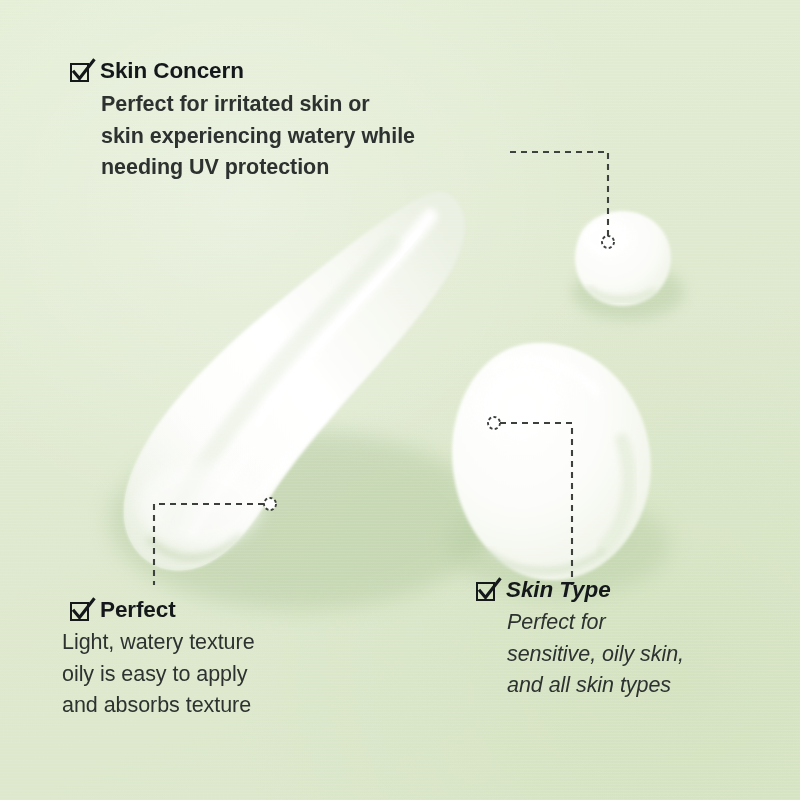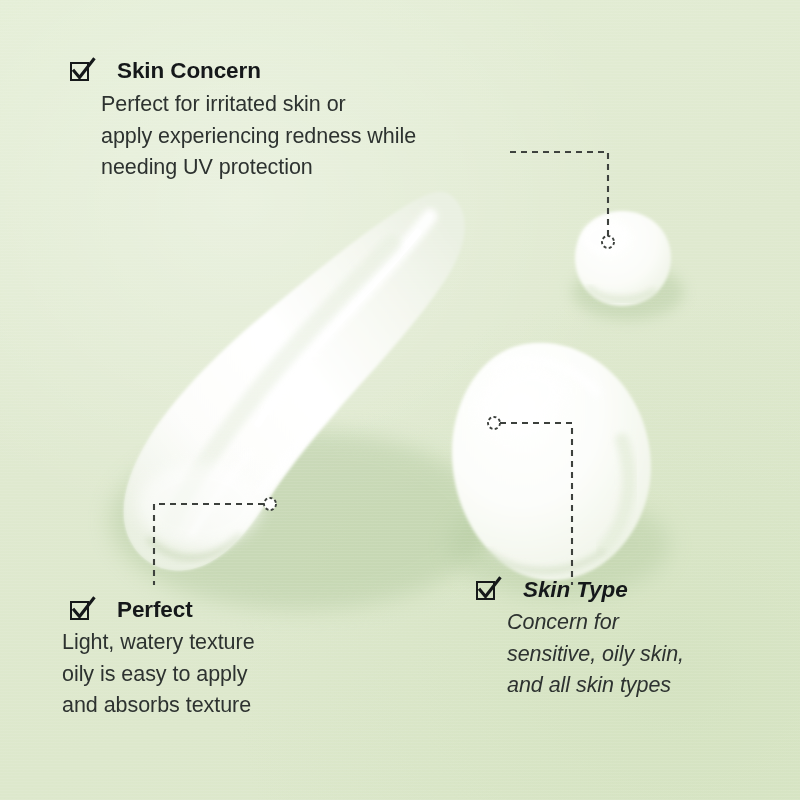--- a/index.html
+++ b/index.html
@@ -19,35 +19,35 @@
   #grain{
     position:absolute;inset:0;pointer-events:none;opacity:.45;
     background-image:
       repeating-linear-gradient(0deg, rgba(255,255,255,.16) 0 1px, rgba(0,0,0,0) 1px 3px),
       repeating-linear-gradient(90deg, rgba(120,140,100,.07) 0 1px, rgba(0,0,0,0) 1px 3px);
     mix-blend-mode:overlay;
   }
   #art{position:absolute;inset:0;}
   
   .block{position:absolute;}
-  .head-row{display:flex;align-items:center;gap:26px;padding-left:8px;}
+  .head-row{display:flex;align-items:flex-end;gap:9px;padding-left:8px;}
   .chk{position:relative;width:21px;height:21px;flex:0 0 auto;margin-top:3px;}
   .chk .bx{position:absolute;left:0;top:0;width:19px;height:19px;border:2px solid #16191a;box-sizing:border-box;background:transparent;}
   .chk svg{position:absolute;left:1px;top:-4px;overflow:visible;}
   .head{
     font-size:22.5px;font-weight:bold;color:#15181a;
     letter-spacing:-0.1px;line-height:26px;white-space:nowrap;
   }
   .body-txt{
     margin-top:4px;
     font-size:21.5px;font-weight:normal;color:#2d3230;
     line-height:31.5px;letter-spacing:-0.05px;white-space:nowrap;
   }
   #blk-concern{left:62px;top:58px;}
-  #blk-concern .body-txt{margin-left:39px;margin-top:5px;}
+  #blk-concern .body-txt{margin-left:39px;margin-top:5px;font-weight:bold;}
   #blk-texture{left:62px;top:597px;}
   #blk-texture .body-txt{}
   #blk-type{left:468px;top:577px;font-style:italic;}
   #blk-type .body-txt{margin-left:39px;}
 </style>
 </head>
 <body>
 
 <div id="stage">
 
@@ -177,21 +177,21 @@
       <span class="chk">
         <span class="bx"></span>
         <svg width="26" height="28" viewBox="0 0 26 28">
           <path d="M3 13 L8.5 19.5 L22.5 1.5" stroke="#15181a" stroke-width="3.1" fill="none" stroke-linecap="square" stroke-linejoin="miter"></path>
         </svg>
       </span>
       <span class="head">Skin Concern</span>
     </div>
     <div class="body-txt">
       <div>Perfect for irritated skin or</div>
-      <div>apply experiencing redness while</div>
+      <div>skin experiencing watery while</div>
       <div>needing UV protection</div>
     </div>
   </div>
 
   <div class="block" id="blk-texture">
     <div class="head-row">
       <span class="chk">
         <span class="bx"></span>
         <svg width="26" height="28" viewBox="0 0 26 28">
           <path d="M3 13 L8.5 19.5 L22.5 1.5" stroke="#15181a" stroke-width="3.1" fill="none" stroke-linecap="square" stroke-linejoin="miter"></path>
@@ -210,19 +210,19 @@
     <div class="head-row">
       <span class="chk">
         <span class="bx"></span>
         <svg width="26" height="28" viewBox="0 0 26 28">
           <path d="M3 13 L8.5 19.5 L22.5 1.5" stroke="#15181a" stroke-width="3.1" fill="none" stroke-linecap="square" stroke-linejoin="miter"></path>
         </svg>
       </span>
       <span class="head">Skin Type</span>
     </div>
     <div class="body-txt">
-      <div>Concern for</div>
+      <div>Perfect for</div>
       <div>sensitive, oily skin,</div>
       <div>and all skin types</div>
     </div>
   </div>
 
 </div>
 
 </body></html>

